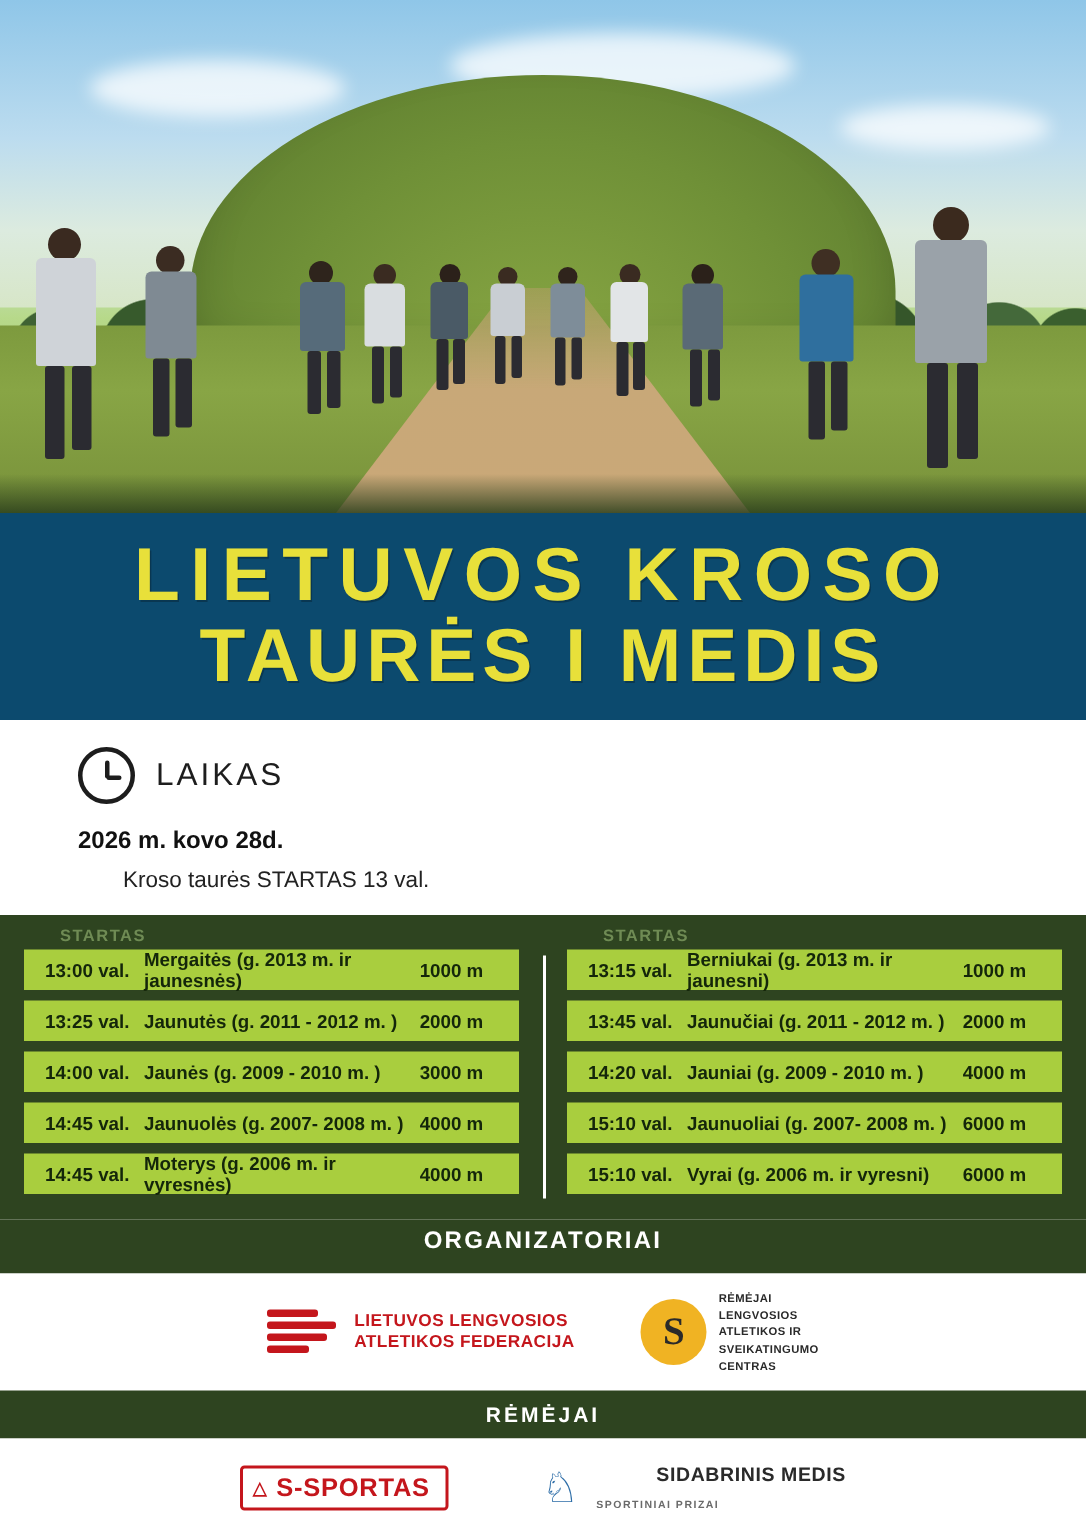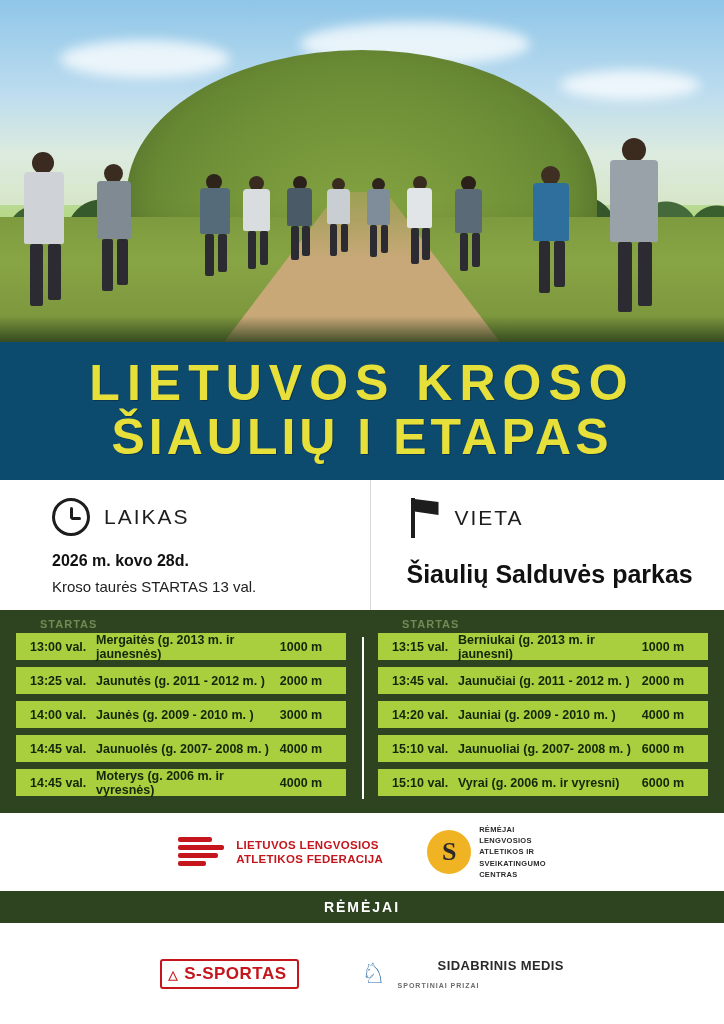--- a/index.html
+++ b/index.html
@@ -133,20 +133,21 @@
   .date {
     margin-top: 16px;
     font-size: 16px;
     font-weight: 700;
     color: #111;
   }
   .start-note {
     margin-top: 8px;
     font-size: 15px;
     color: #222;
+    margin-left: 30px;
   }
   .place {
     margin-top: 22px;
     font-size: 25px;
     font-weight: 700;
     color: #111;
   }
 
   
   .schedule {
@@ -333,42 +334,32 @@
       <div class="body" style="left:6px;top:22px;width:48px;height:82px;background:#9aa2a9;"></div>
       <div class="leg" style="left:14px;top:104px;width:14px;height:70px;"></div>
       <div class="leg" style="left:34px;top:104px;width:14px;height:64px;"></div>
     </div>
 
     <div class="photo-fade"></div>
   </div>
 
   <div class="title-band">
     <div class="title-line l1">LIETUVOS  KROSO</div>
-    <div class="title-line l2">ŠIAULIŲ I ETAPAS</div>
+    <div class="title-line l2">TAURĖS I MEDIS</div>
   </div>
 
   <div class="info">
     <div class="info-left">
       <div class="info-head">
         <span class="clock"></span>
         <span class="label">LAIKAS</span>
       </div>
       <div class="date">2026 m. kovo 28d.</div>
       <div class="start-note">Kroso taurės STARTAS  13 val.</div>
     </div>
-    <div class="info-right">
-      <div class="info-head">
-        <span class="flag">
-          <span class="pole"></span>
-            <span class="cloth"></span>
-        </span>
-        <span class="label">VIETA</span>
-      </div>
-      <div class="place">Šiaulių Salduvės parkas</div>
-    </div>
   </div>
 
   <div class="schedule">
     <div class="sched-headers">
       <span>STARTAS</span>
       <span>STARTAS</span>
     </div>
     <div class="sched-cols">
       <div class="col">
         <div class="row">
@@ -420,20 +411,21 @@
         </div>
         <div class="row spacer-top">
           <span class="time">15:10 val.</span>
           <span class="cat">Vyrai (g. 2006 m. ir vyresni)</span>
           <span class="dist">6000 m</span>
         </div>
       </div>
     </div>
   </div>
 
+  <div class="org-title">ORGANIZATORIAI</div>
   <div class="org-strip">
     <div class="llaf">
       <span class="mark">
         <i style="top:2px;width:34px;"></i>
         <i style="top:10px;width:46px;"></i>
         <i style="top:18px;width:40px;"></i>
         <i style="top:26px;width:28px;"></i>
       </span>
       <span class="txt">
         <span>LIETUVOS LENGVOSIOS</span><br>

